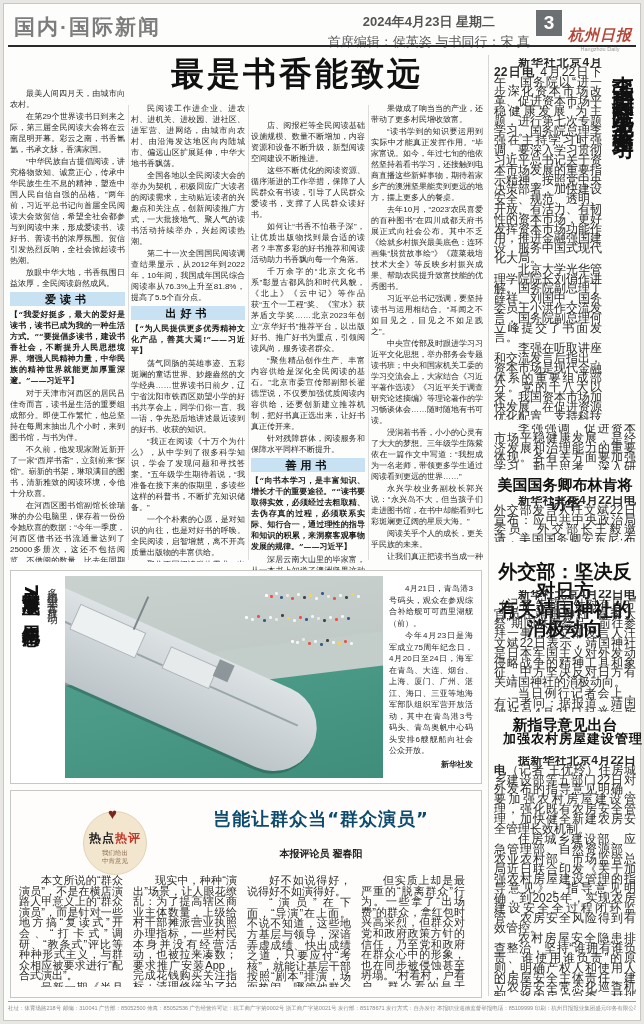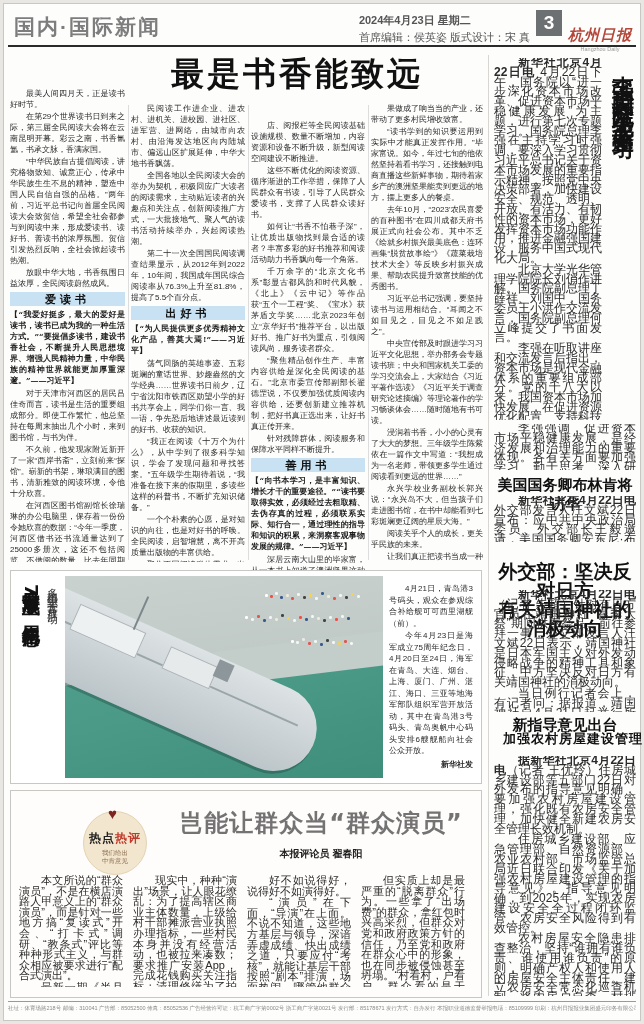--- a/index.html
+++ b/index.html
@@ -2,21 +2,21 @@
 <html><head>
 <meta charset="utf-8">
 <style>
   html,body{margin:0;padding:0;}
   body{width:644px;height:1024px;position:relative;background:#e9e7e4;font-family:"Liberation Sans","DejaVu Sans",sans-serif;color:#222;overflow:hidden;}
   .frame{position:absolute;left:3px;top:3px;width:636px;height:1016px;background:#fdfdfc;border:1px solid #c9c7c3;}
   .abs{position:absolute;}
 
   
   .mast-left{left:14px;top:13px;font-size:21px;font-weight:bold;color:#7d7d7d;letter-spacing:2px;}
-  .mast-dates{right:114px;top:12px;text-align:left;font-size:11px;line-height:1.5;color:#555;}
+  .mast-dates{right:114px;top:12px;text-align:center;font-size:13px;line-height:1.5;color:#555;}
   .mast-dates .d1{font-weight:bold;}
   .pageno{right:82px;top:10px;width:26px;height:26px;background:#6d7073;color:#fff;font-size:19px;font-weight:bold;text-align:center;line-height:26px;}
   .paper{right:12px;top:10px;width:64px;text-align:center;margin-top:16px;}
   .paper-cn{font-family:"DejaVu Serif",serif;font-style:italic;font-weight:bold;font-size:15px;color:#b5473a;letter-spacing:1px;}
   .paper-en{font-size:5.5px;color:#999;margin-top:1px;}
   .head-rule{left:8px;top:45px;width:628px;height:2px;background:#2a2a2a;}
 
   
   .main-headline{left:112px;top:52px;width:370px;height:44px;text-align:center;font-size:33px;font-weight:900;letter-spacing:3px;color:#111;font-family:"DejaVu Sans",sans-serif;}
   .col{font-size:8px;line-height:11px;text-align:justify;overflow:hidden;color:#2a2a2a;}
@@ -63,49 +63,49 @@
   .caption{left:378px;top:12px;width:84px;height:190px;font-size:8px;line-height:11.5px;text-align:justify;color:#2a2a2a;overflow:hidden;}
   .cap-credit{text-align:right;font-weight:bold;margin-top:2px;}
 
   
   .hot-box{left:10px;top:790px;width:470px;height:206px;border:1px solid #c9c7c3;background:#fffdfb;}
   .badge{left:72px;top:20px;width:62px;height:62px;border-radius:50%;background:#f3e6cf;border:1px solid #e3d2b4;text-align:center;}
   .badge-heart{position:absolute;left:24px;top:-7px;font-size:15px;color:#7c2420;}
   .badge-line{margin-top:18px;font-size:12px;font-weight:900;letter-spacing:1px;color:#222;}
   .badge-line .red{color:#bf3a2b;}
   .badge-sub{font-size:6.5px;color:#8a6d4f;line-height:8px;margin-top:2px;}
-  .hot-headline{left:160px;top:16px;width:300px;text-align:center;font-size:24px;font-weight:900;letter-spacing:1px;color:#737373;font-family:"DejaVu Sans",sans-serif;}
+  .hot-headline{left:160px;top:16px;width:300px;text-align:center;font-size:18px;font-weight:900;letter-spacing:1px;color:#0c4a6e;font-family:"DejaVu Sans",sans-serif;}
   .hot-byline{left:160px;top:56px;width:300px;text-align:center;font-size:10px;font-weight:bold;color:#222;}
   .hcol{top:84px;height:112px;width:104px;font-size:11px;line-height:10.6px;text-align:justify;overflow:hidden;color:#2a2a2a;}
   .h1{left:8px;} .h2{left:122px;} .h3{left:236px;} .h4{left:350px;}
 
   
   .foot-rule{left:8px;top:1001px;width:628px;height:1px;background:#9a9a9a;}
   .foot-txt{left:8px;top:1005px;width:628px;font-size:5.5px;color:#8a8a8a;white-space:nowrap;overflow:hidden;letter-spacing:0;}
 </style>
 </head>
 <body>
 
 <div class="frame"></div>
 
 <div class="abs mast-left">国内·国际新闻</div>
 <div class="abs mast-dates">
   <div class="d1">2024年4月23日 星期二</div>
-  <div>首席编辑：侯英姿 版式设计：宋 真</div>
+  <div>首席编辑：侯英姿 与书同行：宋 真</div>
 </div>
 <div class="abs pageno">3</div>
 <div class="abs paper">
   <div class="paper-cn">杭州日报</div>
   <div class="paper-en">Hangzhou Daily</div>
 </div>
 <div class="abs head-rule"></div>
 
 <div class="abs main-headline">最是书香能致远</div>
 <div class="abs col c1">
-    <div class="itm-p">最美人间四月天，正是读书好时节。</div>
+    <div class="itm-p">最美人间四月天，由城市向农村。</div>
     <div class="itm-p">在第29个世界读书日到来之际，第三届全民阅读大会将在云南昆明开幕。彩云之南，书香氤氲，书承文脉，香满家国。</div>
     <div class="itm-p">“中华民族自古提倡阅读，讲究格物致知、诚意正心，传承中华民族生生不息的精神，塑造中国人民自信自强的品格。”两年前，习近平总书记向首届全民阅读大会致贺信，希望全社会都参与到阅读中来，形成爱读书、读好书、善读书的浓厚氛围。贺信引发热烈反响，全社会掀起读书热潮。</div>
     <div class="itm-p">放眼中华大地，书香氛围日益浓厚，全民阅读蔚然成风。</div>
     <div class="itm-h">爱读书</div>
     <div class="itm-q">【“我爱好挺多，最大的爱好是读书，读书已成为我的一种生活方式。”“要提倡多读书，建设书香社会，不断提升人民思想境界、增强人民精神力量，中华民族的精神世界就能更加厚重深邃。”——习近平】</div>
     <div class="itm-p">对于天津市河西区的居民吕佳奇而言，读书是生活的重要组成部分。即使工作繁忙，他总坚持在每周末抽出几个小时，来到图书馆，与书为伴。</div>
     <div class="itm-p">不久前，他发现家附近新开了一家“西岸书斋”，立刻前来“探馆”。崭新的书架，琳琅满目的图书，清新雅致的阅读环境，令他十分欣喜。</div>
     <div class="itm-p">在河西区图书馆副馆长徐瑞琳的办公电脑里，保存着一份份令她欣喜的数据：“今年一季度，河西区借书还书流通量达到了25000多册次，这还不包括阅览、不借阅的数量，比去年同期明显增加。”</div>
   </div>
 <div class="abs col c2">

